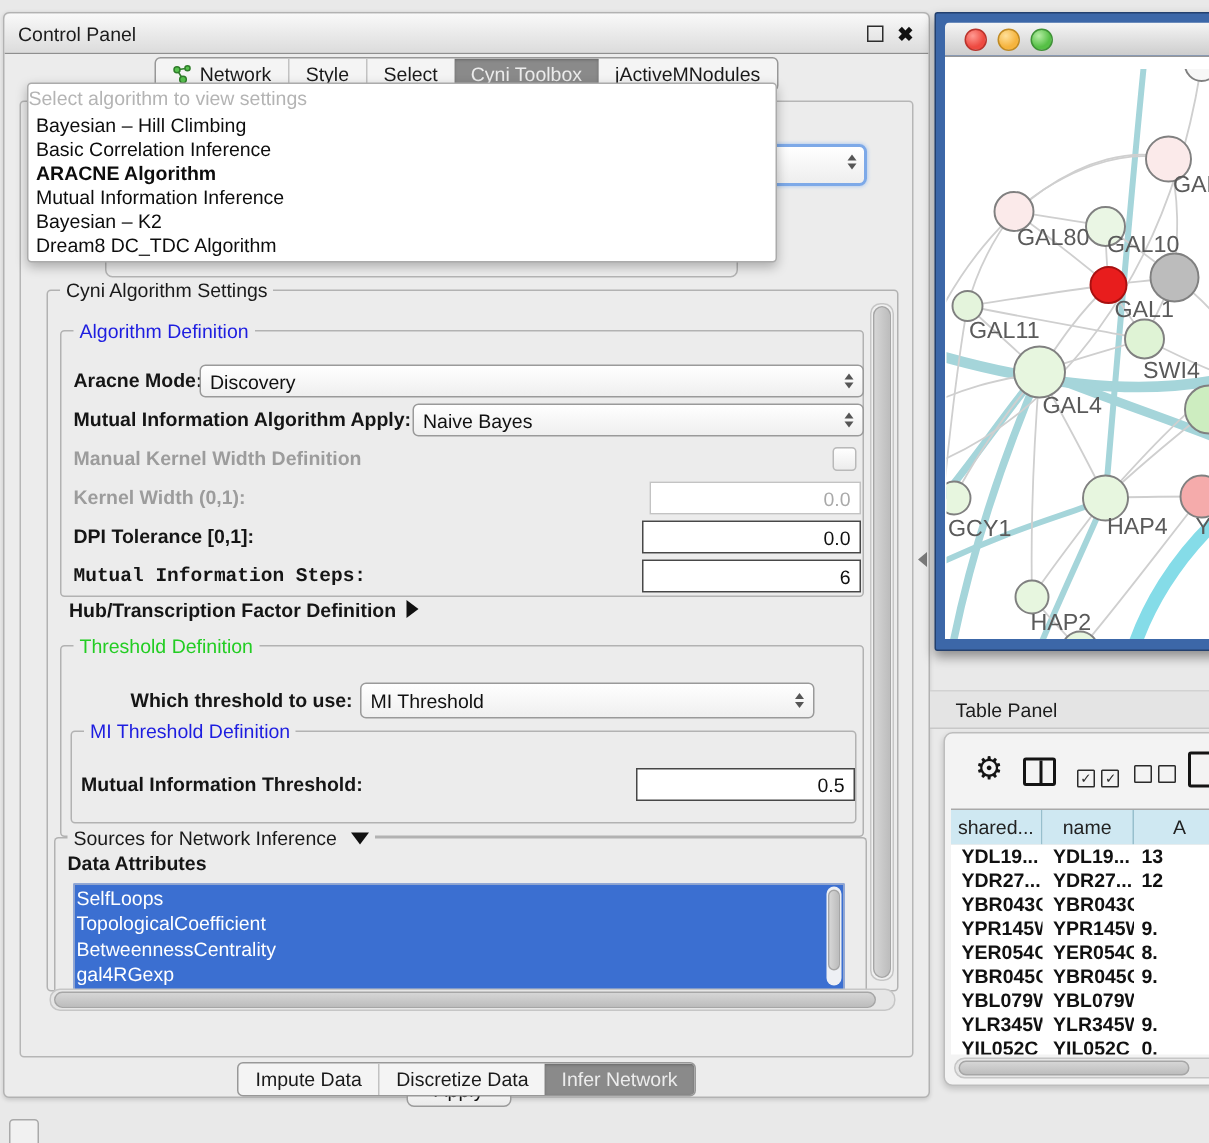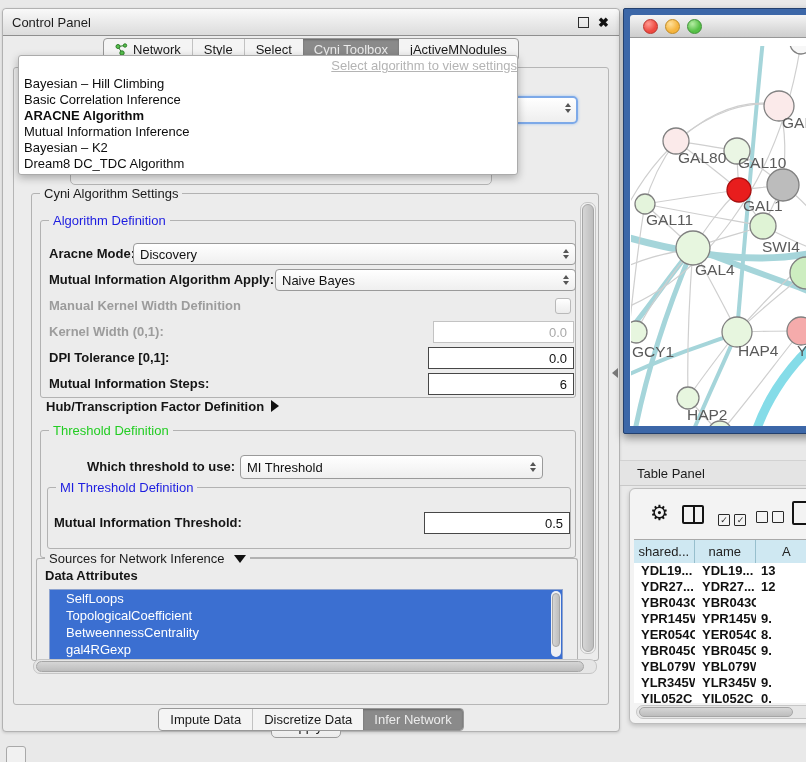--- a/index.html
+++ b/index.html
@@ -43,34 +43,34 @@
   .tfield{position:absolute;background:#fff;border:1px solid #474747;font-size:13px;color:#111;
           text-align:right;padding:0 6px;display:flex;align-items:center;justify-content:flex-end;}
   .tfield.dis{border:1px solid #c3c3c3;color:#a9a9a9;}
   .checkbox{position:absolute;width:14px;height:14px;border:1px solid #b9b9b9;border-radius:3px;
             background:linear-gradient(#ffffff,#ececec);}
   .arrow-right{display:inline-block;width:0;height:0;border-top:6px solid transparent;
                border-bottom:6px solid transparent;border-left:8px solid #111;margin-left:7px;vertical-align:-1px;}
   .arrow-down{display:inline-block;width:0;height:0;border-left:6px solid transparent;
               border-right:6px solid transparent;border-top:8px solid #111;margin-left:5px;}
   .attr-list{position:absolute;background:#3b6fd1;overflow:hidden;border:1px solid #8fa4cf;}
-  .attr-item{height:17px;line-height:17px;font-size:13px;color:#fff;padding-left:16px;white-space:nowrap;}
+  .attr-item{height:17px;line-height:17px;font-size:13px;color:#fff;padding-left:1px;white-space:nowrap;}
   .vscroll{position:absolute;background:#f0f0f0;border:1px solid #c6c6c6;border-radius:7px;}
   .vthumb{position:absolute;left:1px;right:1px;background:linear-gradient(90deg,#d6d6d6,#bdbdbd);
           border:1px solid #a6a6a6;border-radius:6px;}
   .hscroll{position:absolute;background:#e6e6e6;border:1px solid #c6c6c6;border-radius:7px;}
   .hthumb{position:absolute;top:1px;bottom:1px;background:linear-gradient(#d6d6d6,#bdbdbd);
           border:1px solid #a6a6a6;border-radius:6px;}
   .button{position:absolute;background:linear-gradient(#ffffff,#ebebeb);border:1px solid #9b9b9b;
           border-radius:5px;font-size:13px;color:#111;display:flex;align-items:center;justify-content:center;}
   .btabs{position:absolute;left:0;top:699px;width:100%;display:flex;justify-content:center;}
   
   .popup{position:absolute;left:18px;top:55px;width:498px;height:118px;background:#fff;
          border:1px solid #ababab;border-radius:3px;box-shadow:0 3px 8px rgba(0,0,0,.28);z-index:50;}
-  .popup-prompt{height:20px;line-height:20px;text-align:right;font-size:13px;color:#b4b4b4;text-decoration:underline;}
+  .popup-prompt{height:20px;line-height:20px;text-align:left;font-size:13px;color:#b4b4b4;}
   .popup-item{height:16px;line-height:16px;font-size:13px;color:#0d0d0d;padding-left:5px;white-space:nowrap;}
   .popup-item.bold{font-weight:bold;}
   .ghost-combo{position:absolute;border:2px solid #7da9e8;border-radius:5px;
                background:linear-gradient(#ffffff,#eeeeee);box-shadow:0 0 3px #9cc0f0;z-index:5;}
   .ghost-combo2{position:absolute;border:1px solid #b5b5b5;border-radius:5px;background:#efefef;z-index:5;}
   
   .netframe{position:absolute;left:623px;top:8px;width:190px;height:424px;background:#3c67a8;
             border:1px solid #23406e;border-radius:2px;box-shadow:0 4px 8px rgba(0,0,0,.4);z-index:10;}
   .net-titlebar{position:absolute;left:6px;top:6px;right:0;height:22px;
                 background:linear-gradient(#f5f5f5,#cdcdcd);border-bottom:1px solid #979797;
@@ -176,21 +176,21 @@
         <span class="flabel dis" style="left:8px;top:100px;line-height:22px;">Kernel Width (0,1):</span>
         <div class="tfield dis" style="left:392px;top:100px;width:127px;height:20px;">
           <span>0.0</span>
         </div>
 
         <span class="flabel" style="left:8px;top:126px;line-height:22px;">DPI Tolerance [0,1]:</span>
         <div class="tfield" style="left:387px;top:126px;width:132px;height:20px;">
           <span>0.0</span>
         </div>
 
-        <span class="flabel" style="left:8px;top:152px;line-height:22px;">Mutual Information Steps:</span>
+        <span class="flabel" style="left:8px;top:152px;line-height:22px;font-family:Liberation Mono, monospace;">Mutual Information Steps:</span>
         <div class="tfield" style="left:387px;top:152px;width:132px;height:20px;">
           <span>6</span>
         </div>
       </div>
 
       <span class="flabel" style="left:14px;top:204px;line-height:18px;">
         <span>Hub/Transcription Factor Definition</span><span class="arrow-right"></span>
       </span>
 
       <div class="group" style="left:8px;top:236px;width:534px;height:126px;">

